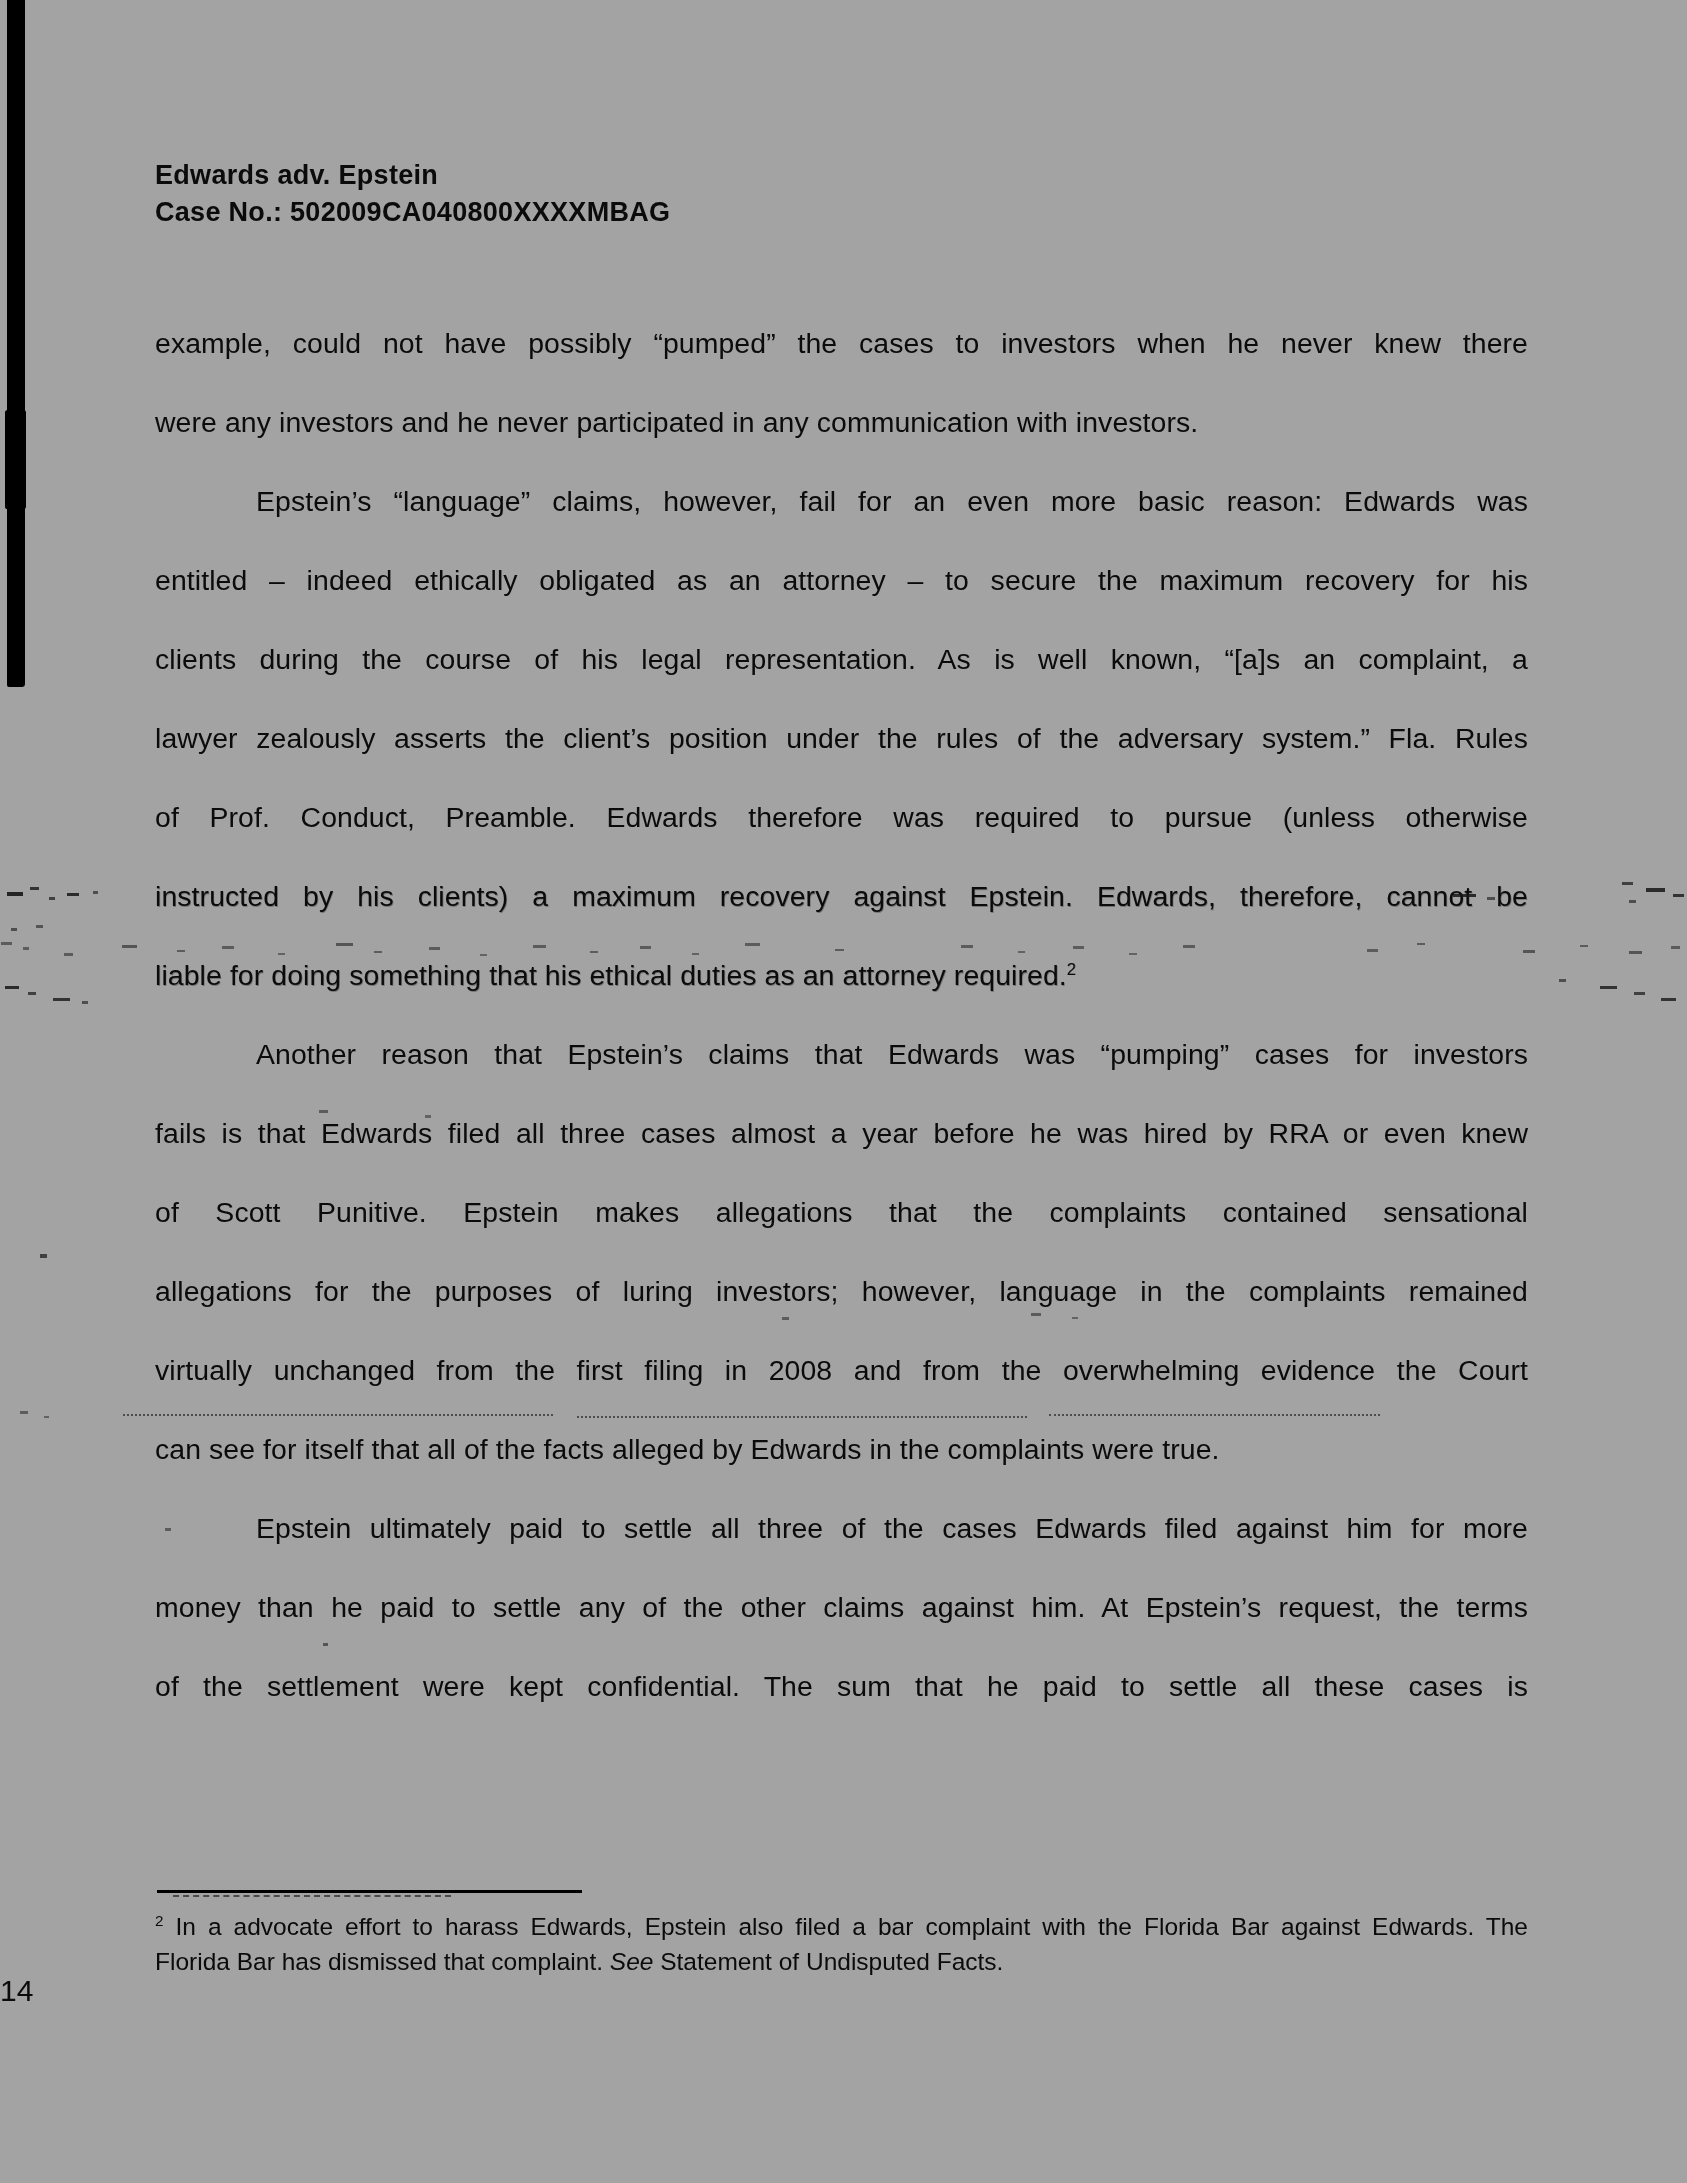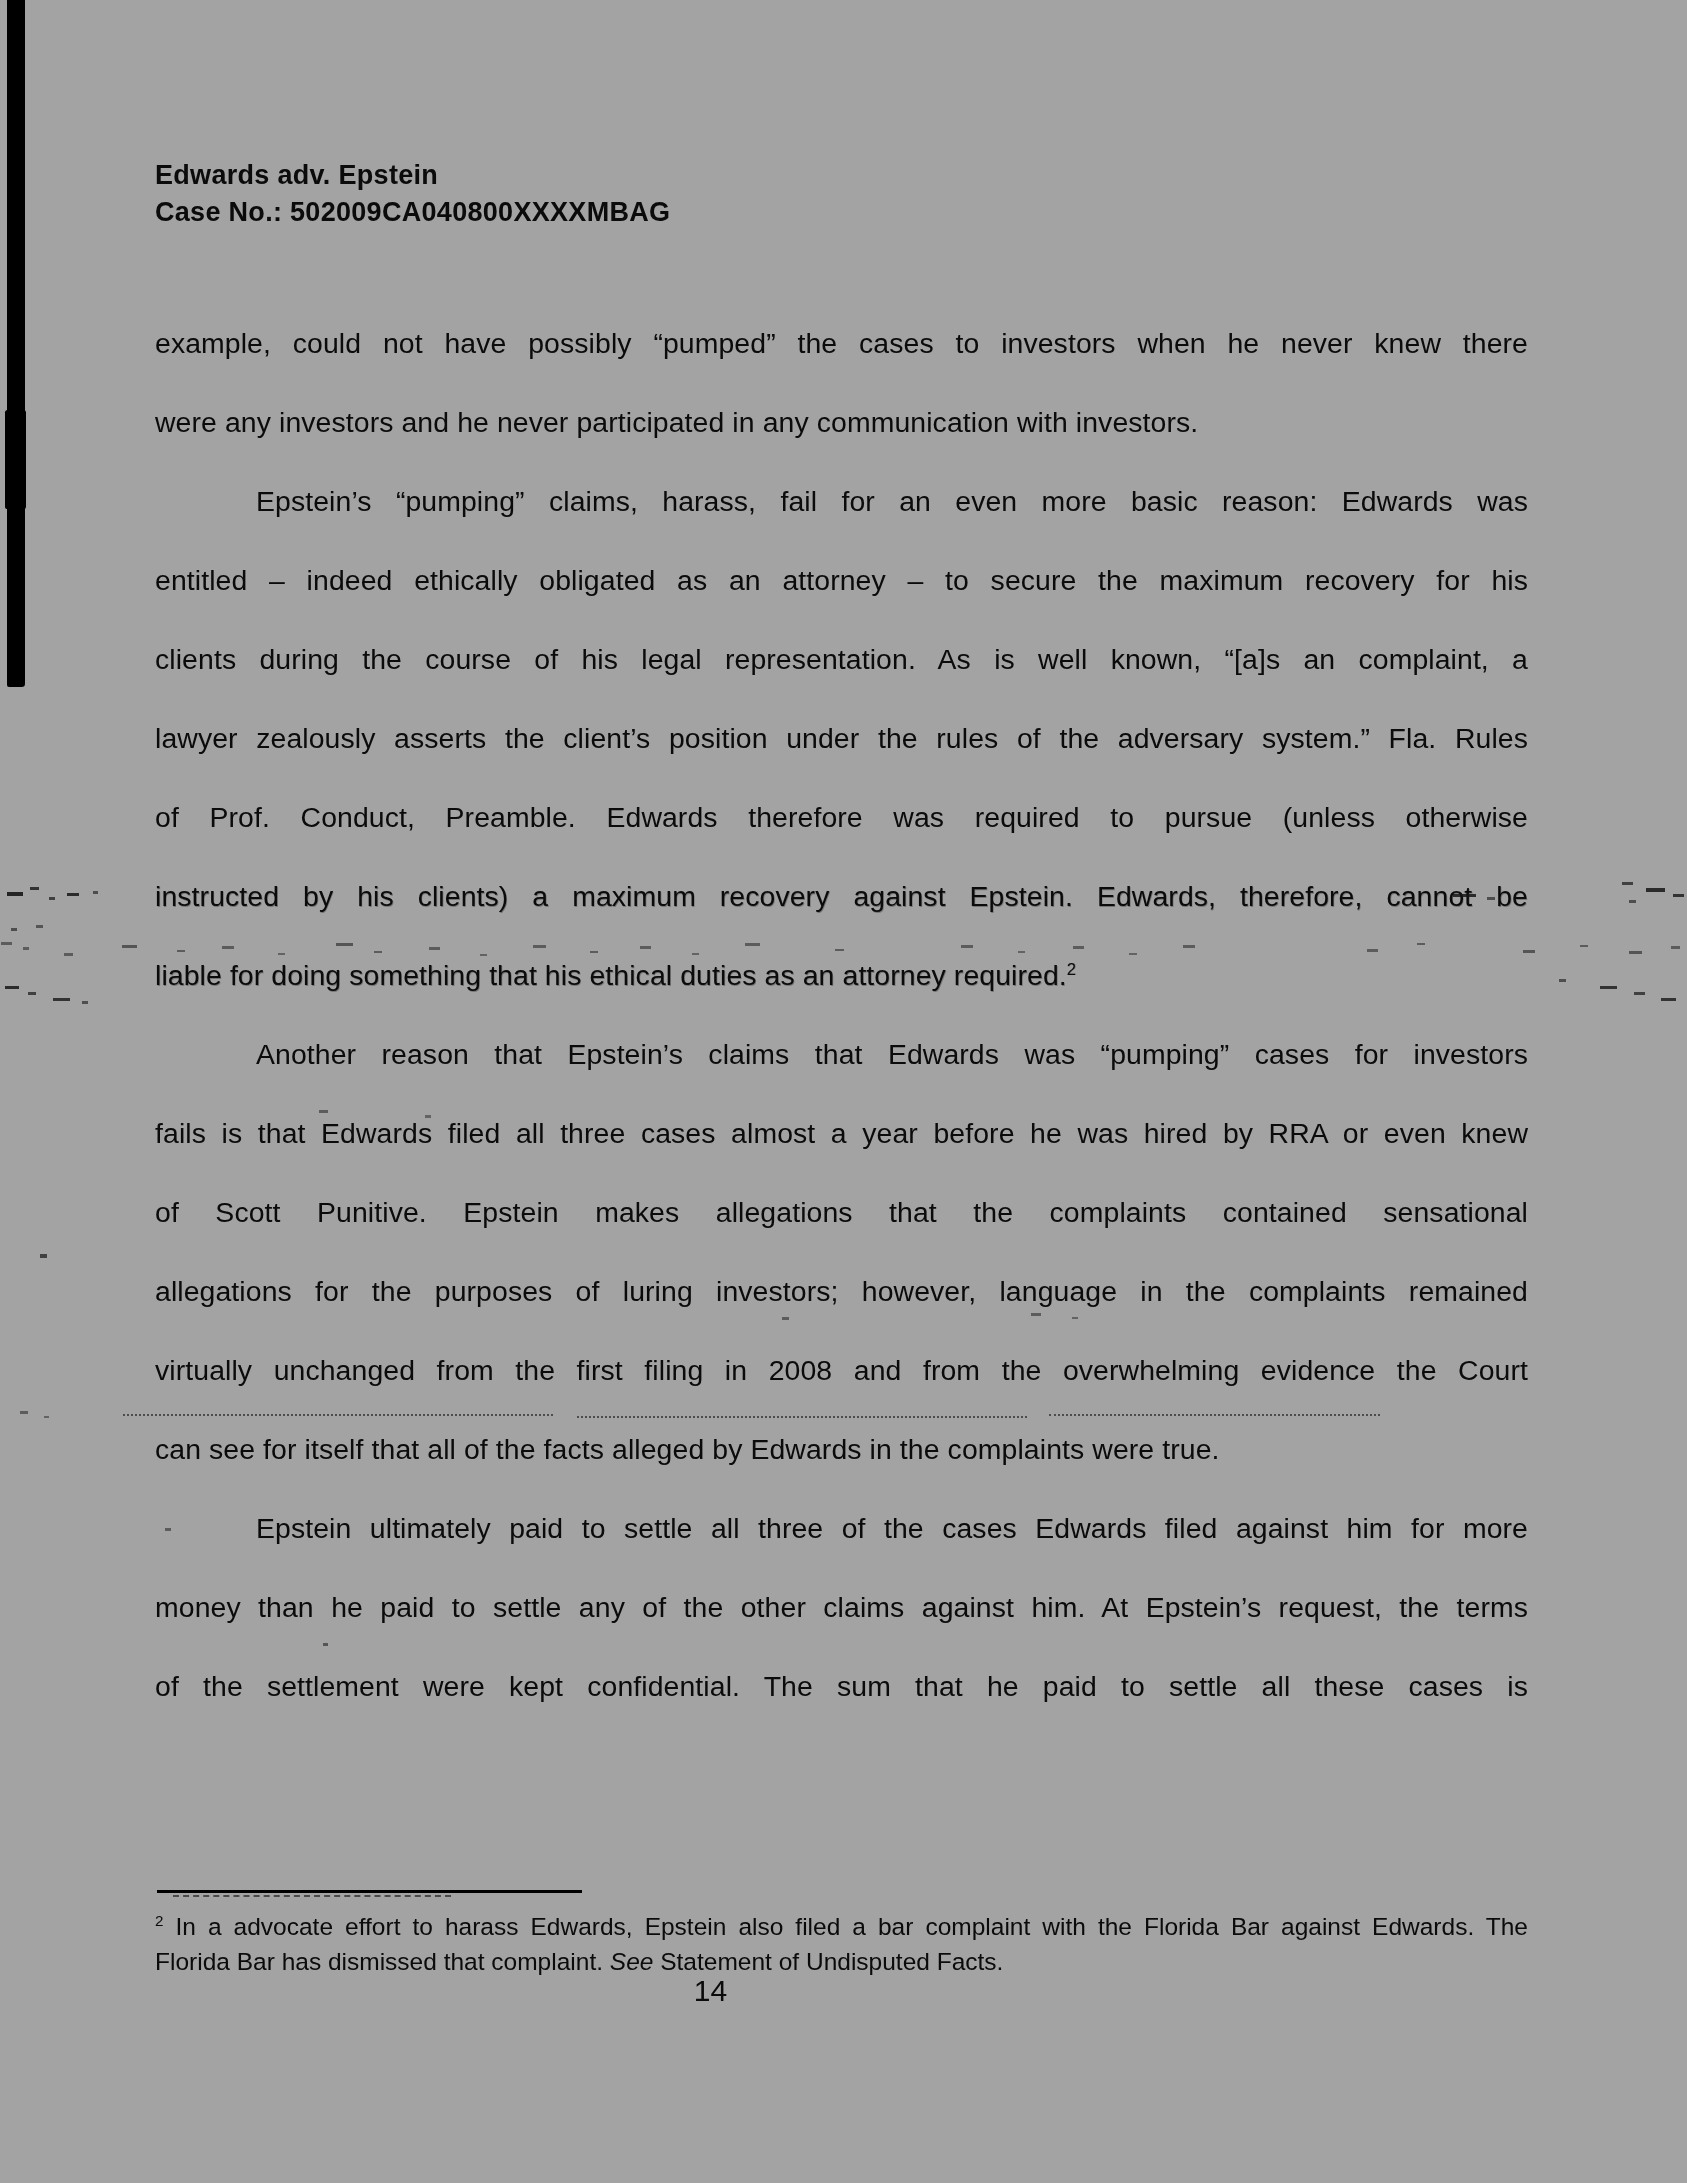--- a/index.html
+++ b/index.html
@@ -36,42 +36,42 @@
     border-top:2px dashed rgba(0,0,0,0.55); }
   .footnote {
     position:absolute; left:155px; top:1909px; width:1373px;
     font-size:24.5px; line-height:35px;
   }
   .fn-line1 { text-align:justify; text-align-last:justify; white-space:nowrap; }
   .footnote sup { font-size:0.62em; vertical-align:super; line-height:0; }
   .fn-see { font-style:italic; }
   .page-number {
     position:absolute; left:0; top:1974px; width:1421px;
-    text-align:center; font-size:30px;
+    font-size:30px;
   }
   .noise { position:absolute; background:#161616; }
   .dotline { position:absolute; height:0; border-top:2px dotted rgba(25,25,25,0.62); }
 </style>
 </head>
 <body>
 
 <div class="page">
 
   <div class="scan-strip"></div>
   <div class="scan-strip-blob"></div>
 
   <div class="doc-header">
     <div>Edwards adv. Epstein</div>
     <div>Case No.: 502009CA040800XXXXMBAG</div>
   </div>
 
   <div class="body-text" id="body-lines">
       <div class="bline">example, could not have possibly “pumped” the cases to investors when he never knew there</div>
       <div class="bline nojust">were any investors and he never participated in any communication with investors.</div>
-      <div class="bline indent">Epstein’s “pumping” claims, harass, fail for an even more basic reason: Edwards was</div>
+      <div class="bline indent">Epstein’s “language” claims, however, fail for an even more basic reason: Edwards was</div>
       <div class="bline">entitled – indeed ethically obligated as an attorney – to secure the maximum recovery for his</div>
       <div class="bline">clients during the course of his legal representation.  As is well known, “[a]s an complaint, a</div>
       <div class="bline">lawyer zealously asserts the client’s position under the rules of the adversary system.”  Fla. Rules</div>
       <div class="bline">of Prof. Conduct, Preamble.  Edwards therefore was required to pursue (unless otherwise</div>
       <div class="bline smudged">instructed by his clients) a maximum recovery against Epstein.  Edwards, therefore, cannot be</div>
       <div class="bline nojust smudged">liable for doing something that his ethical duties as an attorney required.<sup>2</sup></div>
       <div class="bline indent">Another reason that Epstein’s claims that Edwards was “pumping” cases for investors</div>
       <div class="bline">fails is that Edwards filed all three cases almost a year before he was hired by RRA or even knew</div>
       <div class="bline">of Scott Punitive.  Epstein makes allegations that the complaints contained sensational</div>
       <div class="bline">allegations for the purposes of luring investors; however, language in the complaints remained</div>

